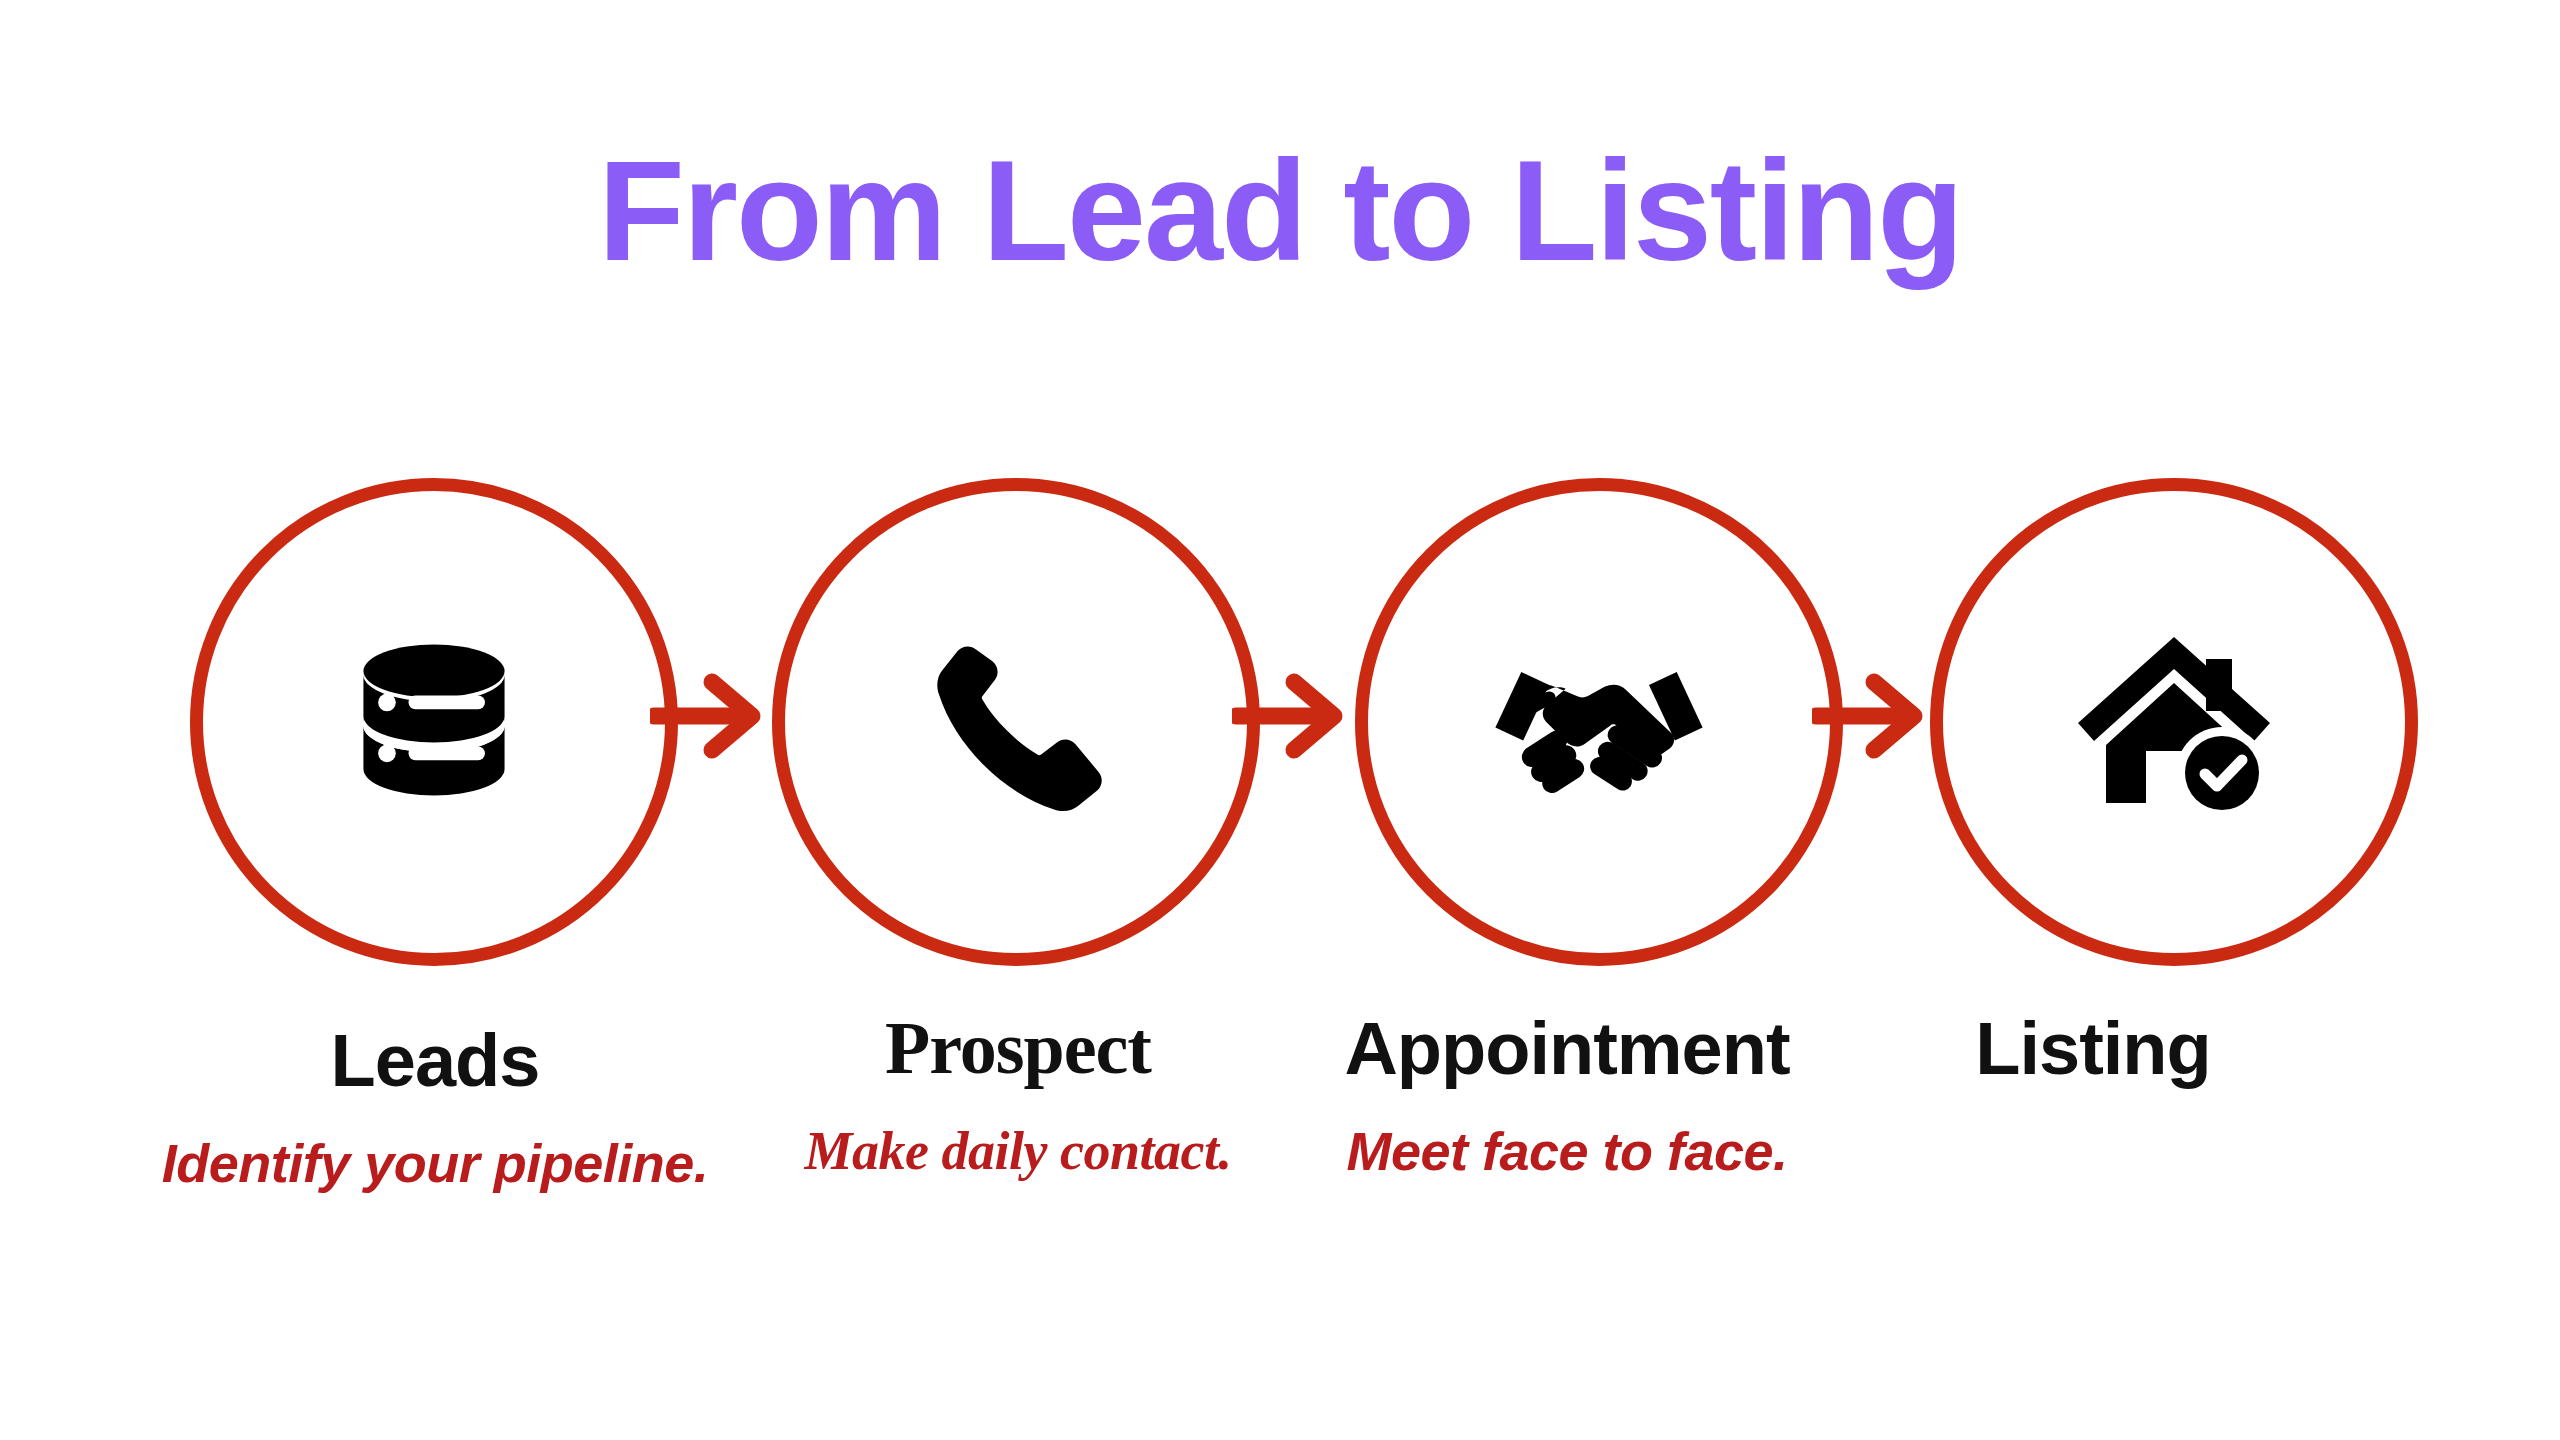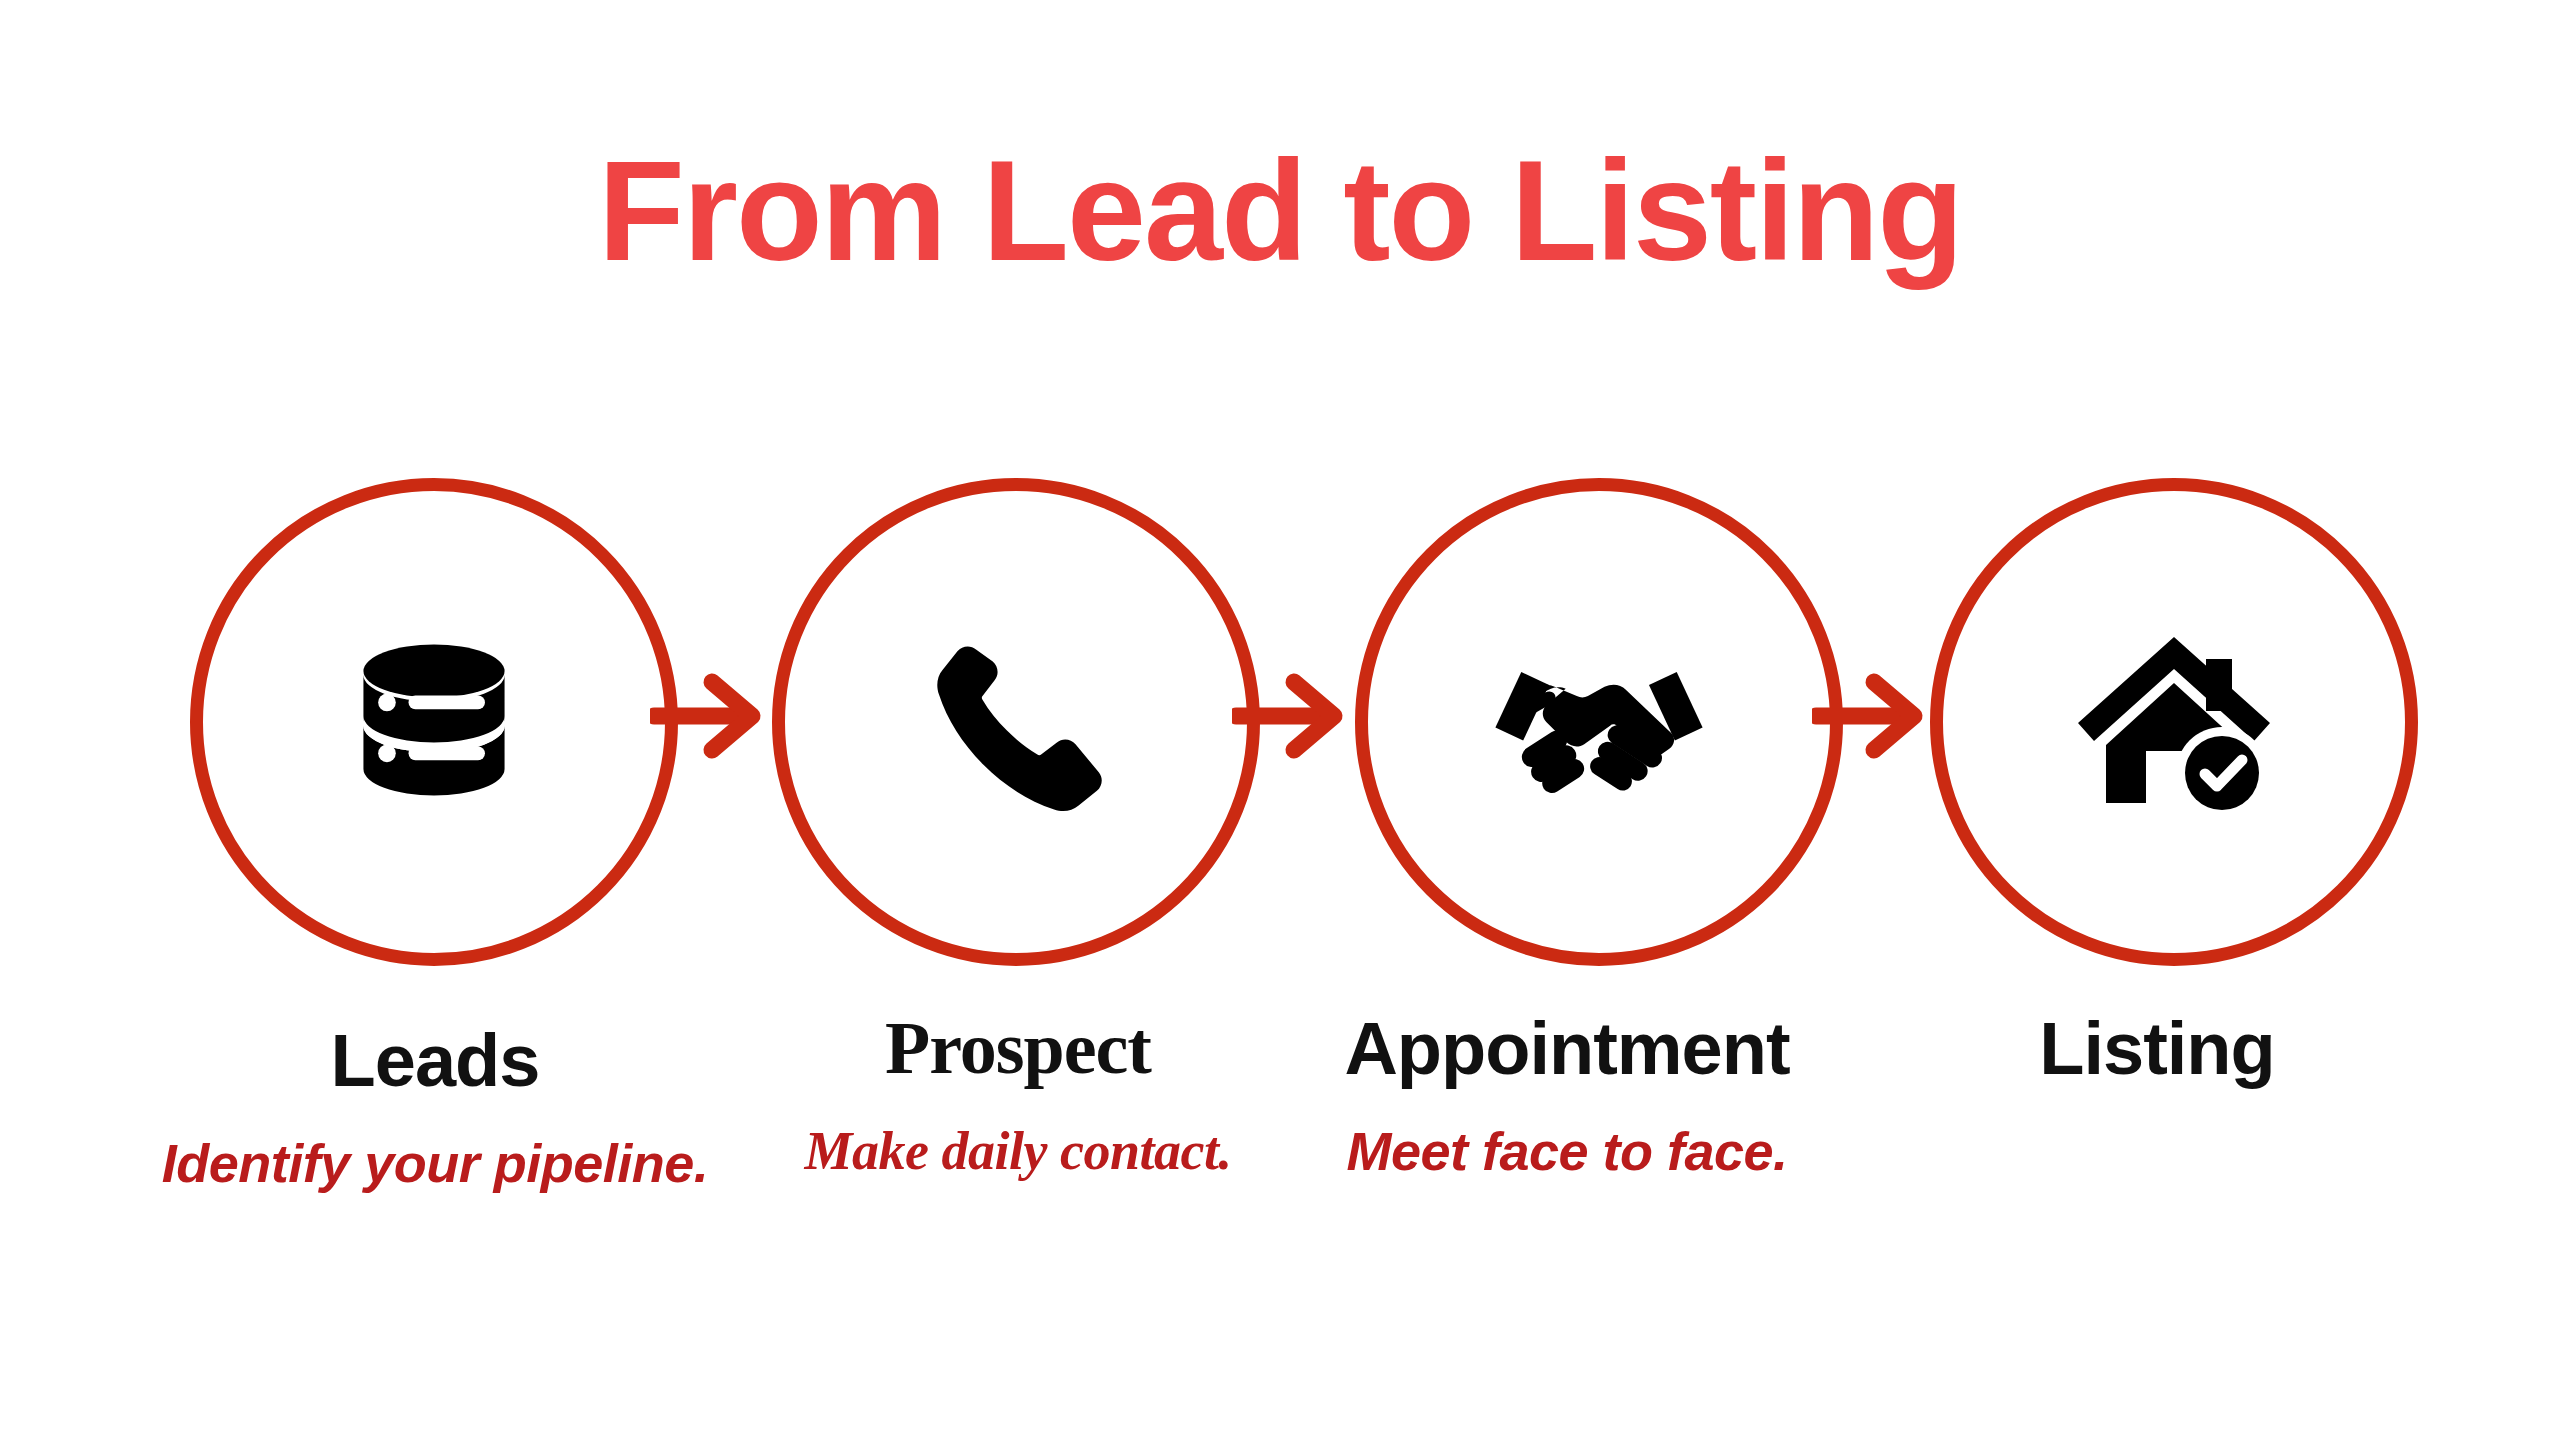--- a/index.html
+++ b/index.html
@@ -19,21 +19,21 @@
   
   #page-title {
     position: absolute;
     left: 0;
     top: 140px;
     width: 2560px;
     text-align: center;
     font-size: 142px;
     font-weight: 700;
     letter-spacing: -2px;
-    color: #ef4444;
+    color: #8b5cf6;
     line-height: 1.0;
     white-space: nowrap;
   }
 
   
   #flow {
     position: absolute;
     left: 0;
     top: 470px;
     width: 2560px;
@@ -95,21 +95,21 @@
   }
   .label-col {
     position: absolute;
     top: 0;
     width: 560px;
     text-align: center;
   }
   .label-col.c0 { left: 155px; margin-top: 12px; }
   .label-col.c1 { left: 738px; font-family: Liberation Serif, serif; }
   .label-col.c2 { left: 1287px; }
-  .label-col.c3 { left: 1877px; }
+  .label-col.c3 { left: 1813px; }
 
   .step-name {
     font-size: 74px;
     font-weight: 700;
     color: #111111;
     letter-spacing: -1px;
     line-height: 1.05;
     white-space: nowrap;
   }
   .step-caption {

